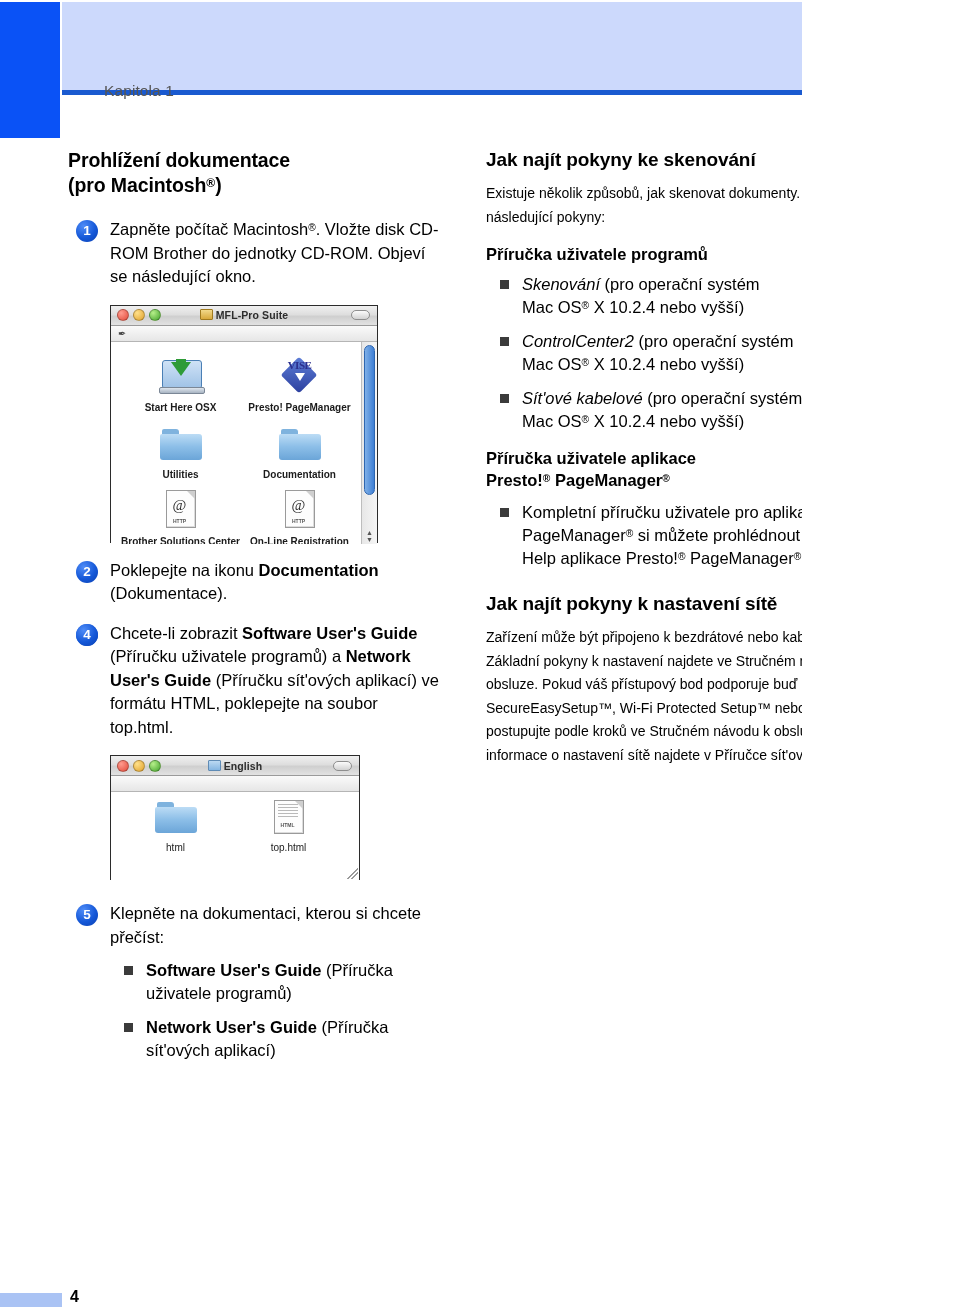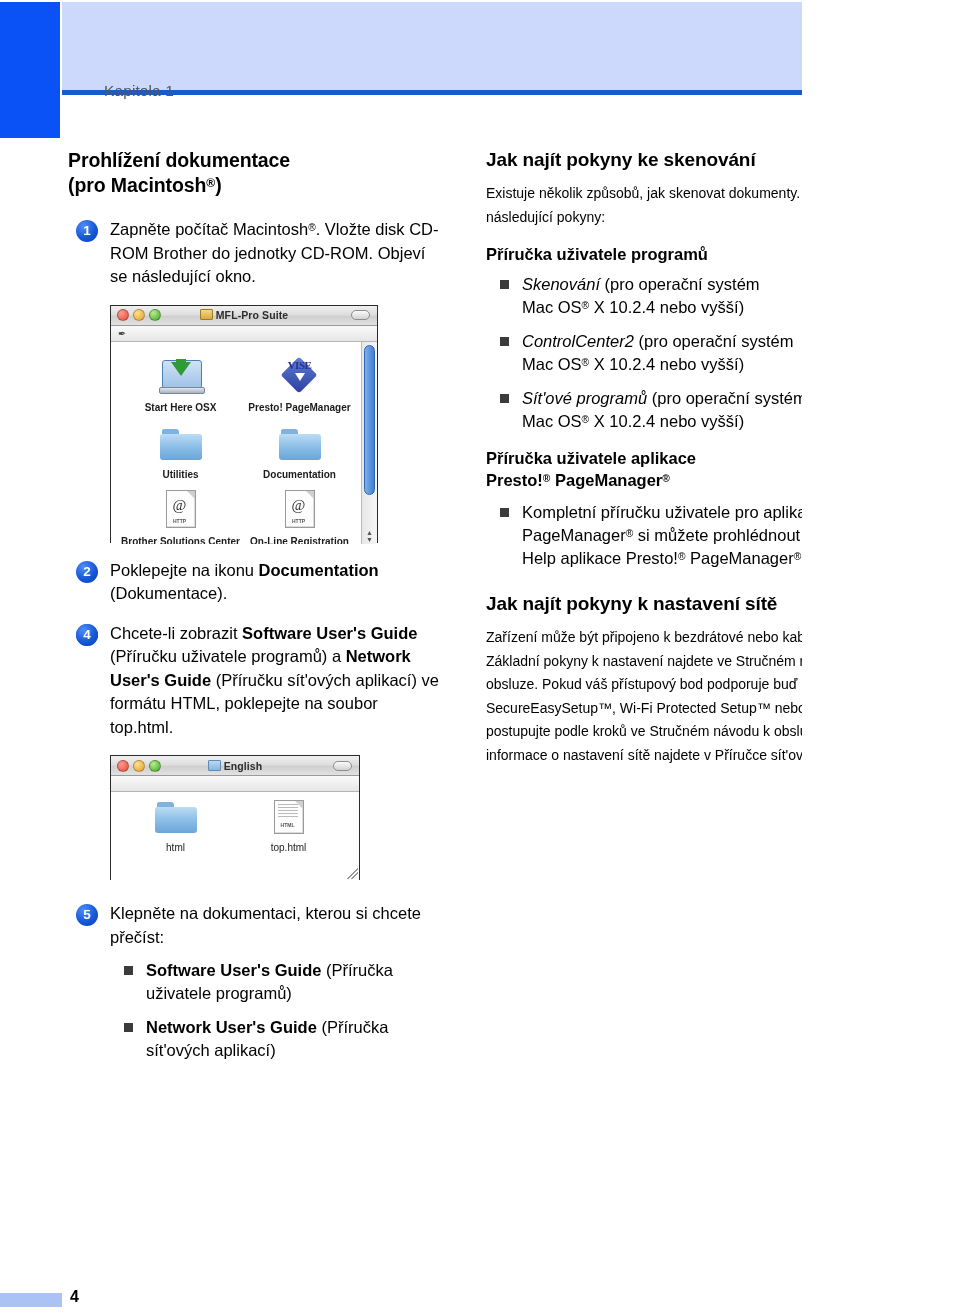--- a/index.html
+++ b/index.html
@@ -563,21 +563,21 @@
 
     <div class="bullet ital">
       <span>Skenování</span><span class="rom"> (pro operační systém<br>Mac OS<sup class="reg">®</sup> X 10.2.4 nebo vyšší)</span>
     </div>
 
     <div class="bullet ital">
       <span>ControlCenter2</span><span class="rom"> (pro operační systém<br>Mac OS<sup class="reg">®</sup> X 10.2.4 nebo vyšší)</span>
     </div>
 
     <div class="bullet ital">
-      <span>Sít'ové programů</span><span class="rom"> (pro operační systém<br>Mac OS<sup class="reg">®</sup> X 10.2.4 nebo vyšší)</span>
+      <span>Sít'ové kabelové</span><span class="rom"> (pro operační systém<br>Mac OS<sup class="reg">®</sup> X 10.2.4 nebo vyšší)</span>
     </div>
 
     <h3 class="run-title" style="margin-top:14px;">
       <span>Příručka uživatele aplikace</span><br>
       <span>Presto!</span><sup class="reg">®</sup><span> PageManager</span><sup class="reg">®</sup>
     </h3>
 
     <div class="bullet" style="margin-top:10px;">
       Kompletní příručku uživatele pro aplikaci Presto!<sup class="reg">®</sup> PageManager<sup class="reg">®</sup> si můžete prohlédnout v části Help aplikace Presto!<sup class="reg">®</sup> PageManager<sup class="reg">®</sup>.
     </div>

